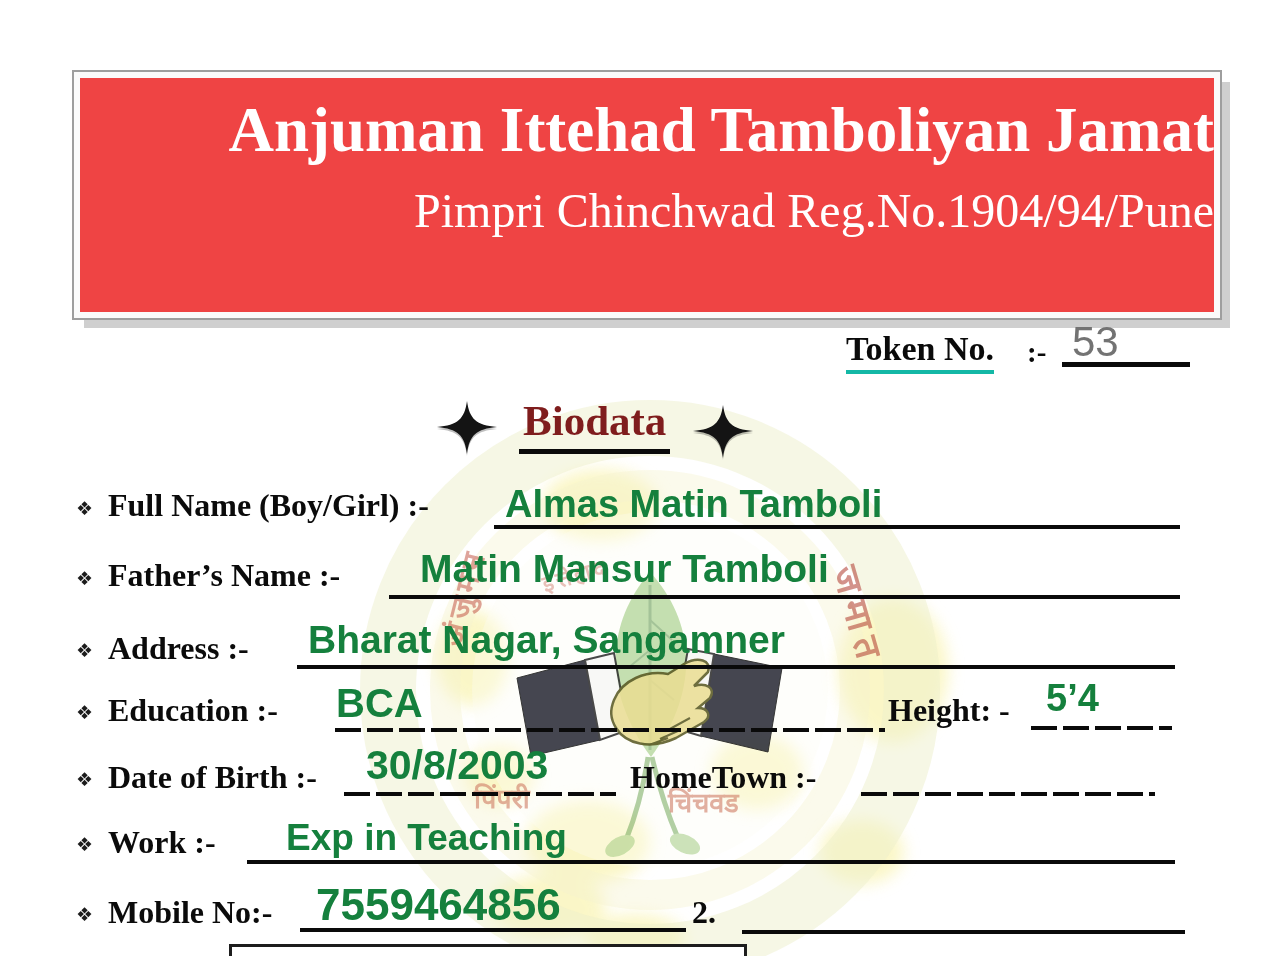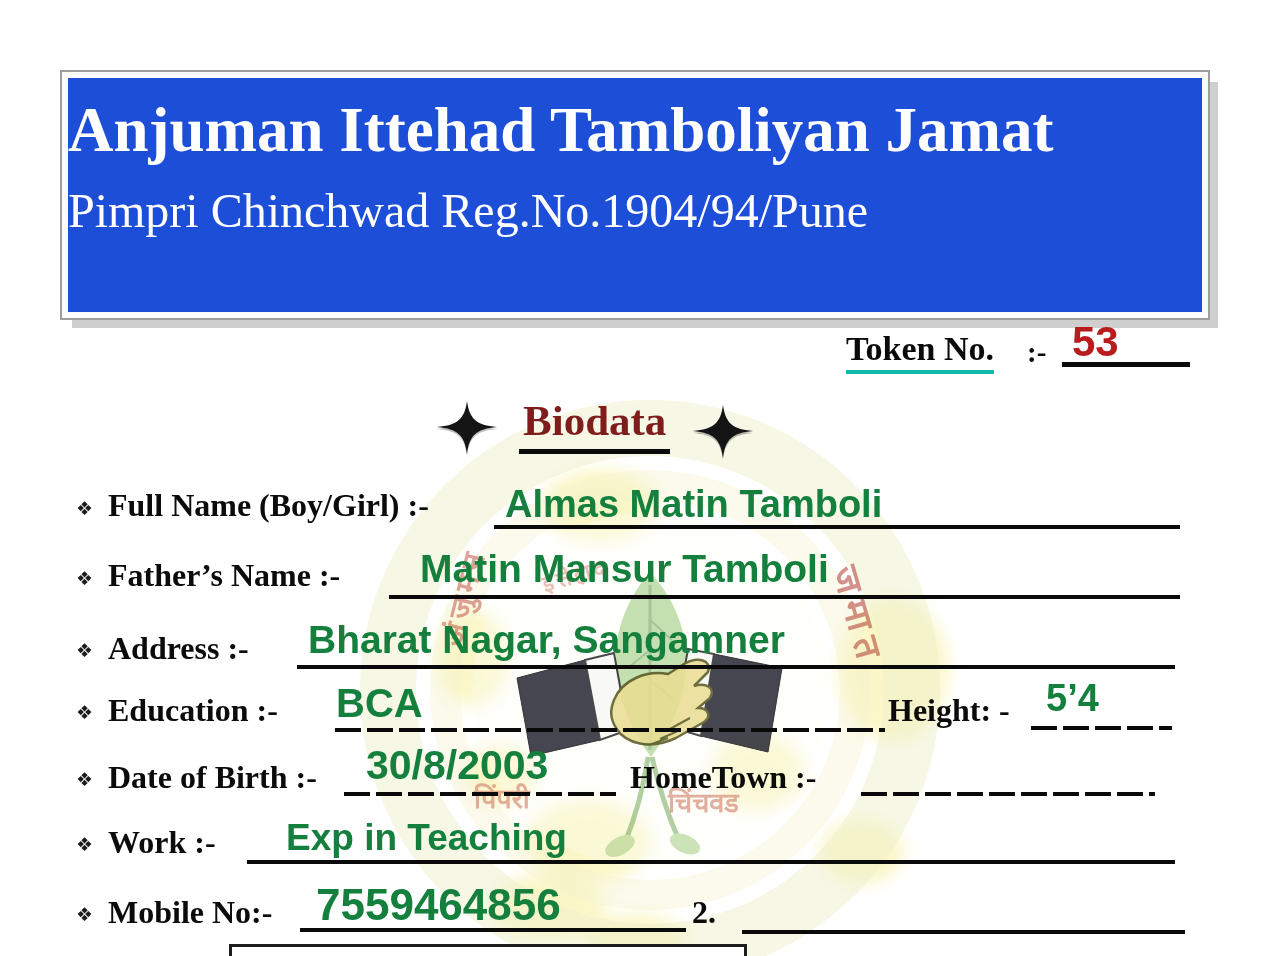--- a/index.html
+++ b/index.html
@@ -2,31 +2,31 @@
 <html><head>
 <meta charset="utf-8">
 <style>
   html,body{margin:0;padding:0;background:#fff;}
   .page{position:relative;width:1263px;height:956px;background:#ffffff;overflow:hidden;
         font-family:"Liberation Serif",serif;}
   .abs{position:absolute;}
   .watermark{position:absolute;left:0;top:0;width:1263px;height:956px;z-index:0;}
   .fg{z-index:2;}
   
-  .header-box{position:absolute;left:62px;top:72px;width:1134px;height:234px;z-index:2;
-      background:#1d4ed8;border:6px solid #fbfbfb;outline:2px solid #9e9e9e;
-      box-shadow:10px 10px 0 rgba(168,168,168,.55);text-align:left;}
+  .header-box{position:absolute;left:74px;top:72px;width:1134px;height:234px;z-index:2;
+      background:#ef4444;border:6px solid #fbfbfb;outline:2px solid #9e9e9e;
+      box-shadow:10px 10px 0 rgba(168,168,168,.55);text-align:right;}
   .header-title{margin-top:16px;font-size:63px;font-weight:bold;color:#fff;white-space:nowrap;
       font-family:"Liberation Serif",serif;}
   .header-sub{margin-top:16px;font-size:48px;font-weight:normal;color:#fff;white-space:nowrap;}
   
   .token-label{font-size:34px;font-weight:bold;color:#0a0a0a;border-bottom:4px solid #14b8a6;
       padding-bottom:2px;white-space:nowrap;}
   .token-sep{font-size:29px;font-weight:bold;color:#0a0a0a;}
-  .token-value{font-family:"Liberation Sans",sans-serif;font-size:42px;font-weight:bold;color:#b91c1c;}
+  .token-value{font-family:"Liberation Sans",sans-serif;font-size:42px;font-weight:normal;color:#737373;}
   
   .biodata-heading{font-size:43px;font-weight:bold;color:#7f1d1d;border-bottom:5px solid #0a0a0a;
       padding:0 4px 4px 4px;white-space:nowrap;}
   
   .bullet{font-family:"DejaVu Sans",sans-serif;font-size:19px;color:#1c1c1c;}
   .flabel{font-size:32px;font-weight:bold;color:#0b0b0b;white-space:nowrap;}
   .value{font-family:"Liberation Sans",sans-serif;font-weight:bold;color:#15803d;white-space:nowrap;}
   .line{position:absolute;height:4px;background:#0a0a0a;z-index:2;}
   .line.dashed{height:4px;background:repeating-linear-gradient(90deg,#0a0a0a 0 26px,rgba(0,0,0,0) 26px 32px);}
   .line.thick{height:5px;}

